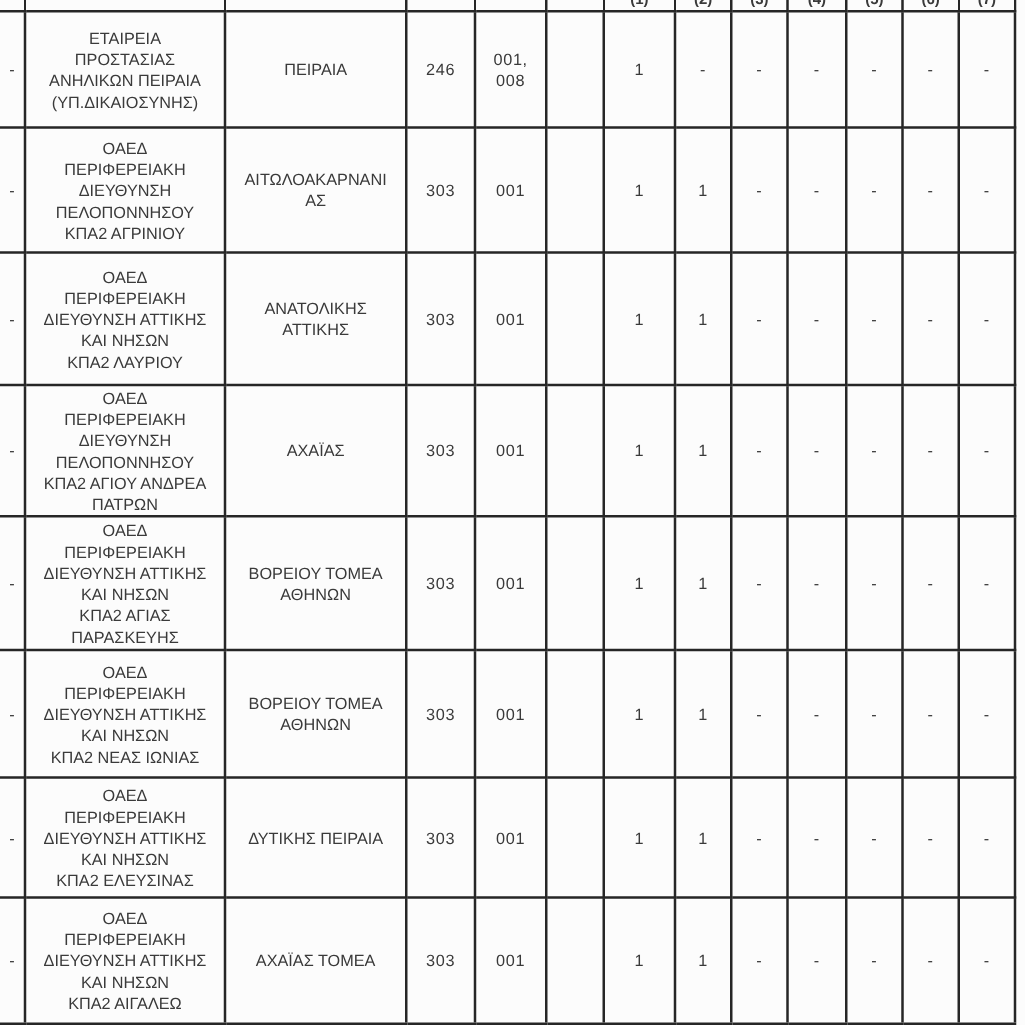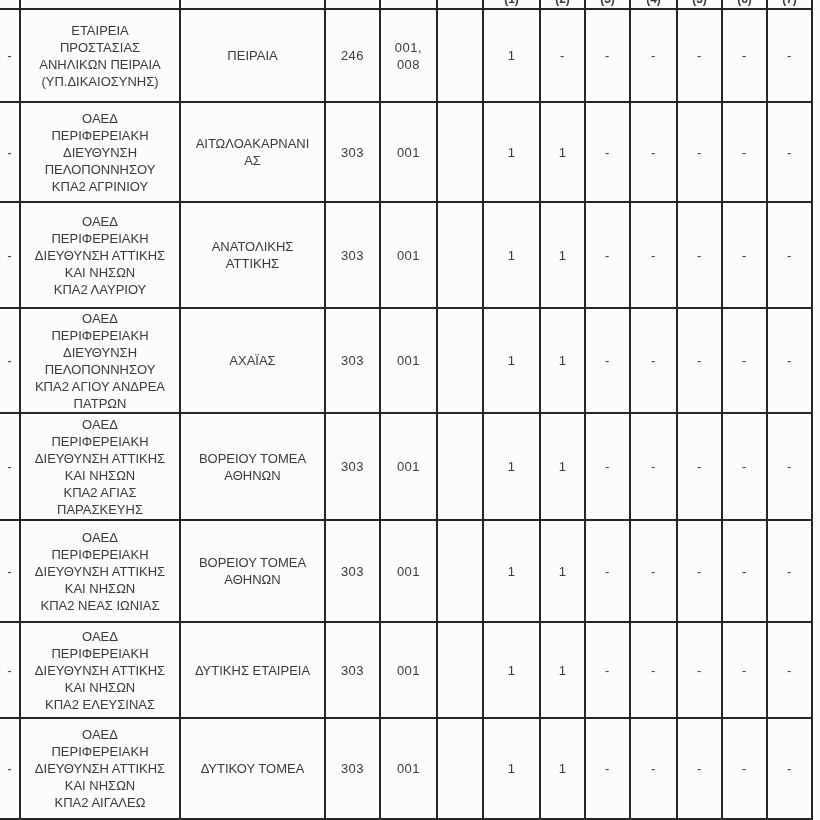--- a/index.html
+++ b/index.html
@@ -237,40 +237,40 @@
           <td class="c-num">-</td>
           <td class="c-num">-</td>
         </tr>
         <tr style="height: 96px;">
           <td class="c-left">-</td>
           <td class="c-org">ΟΑΕΔ
 ΠΕΡΙΦΕΡΕΙΑΚΗ
 ΔΙΕΥΘΥΝΣΗ ΑΤΤΙΚΗΣ
 ΚΑΙ ΝΗΣΩΝ
 ΚΠΑ2 ΕΛΕΥΣΙΝΑΣ</td>
-          <td class="c-region">ΔΥΤΙΚΗΣ ΕΤΑΙΡΕΙΑ</td>
+          <td class="c-region">ΔΥΤΙΚΗΣ ΠΕΙΡΑΙΑ</td>
           <td class="c-code">303</td>
           <td class="c-sub">001</td>
           <td class="c-empty"></td>
           <td class="c-num">1</td>
           <td class="c-num">1</td>
           <td class="c-num">-</td>
           <td class="c-num">-</td>
           <td class="c-num">-</td>
           <td class="c-num">-</td>
           <td class="c-num">-</td>
         </tr>
         <tr style="height: 101px;">
           <td class="c-left">-</td>
           <td class="c-org">ΟΑΕΔ
 ΠΕΡΙΦΕΡΕΙΑΚΗ
 ΔΙΕΥΘΥΝΣΗ ΑΤΤΙΚΗΣ
 ΚΑΙ ΝΗΣΩΝ
 ΚΠΑ2 ΑΙΓΑΛΕΩ</td>
-          <td class="c-region">ΔΥΤΙΚΟΥ ΤΟΜΕΑ</td>
+          <td class="c-region">ΑΧΑΪΑΣ ΤΟΜΕΑ</td>
           <td class="c-code">303</td>
           <td class="c-sub">001</td>
           <td class="c-empty"></td>
           <td class="c-num">1</td>
           <td class="c-num">1</td>
           <td class="c-num">-</td>
           <td class="c-num">-</td>
           <td class="c-num">-</td>
           <td class="c-num">-</td>
           <td class="c-num">-</td>

